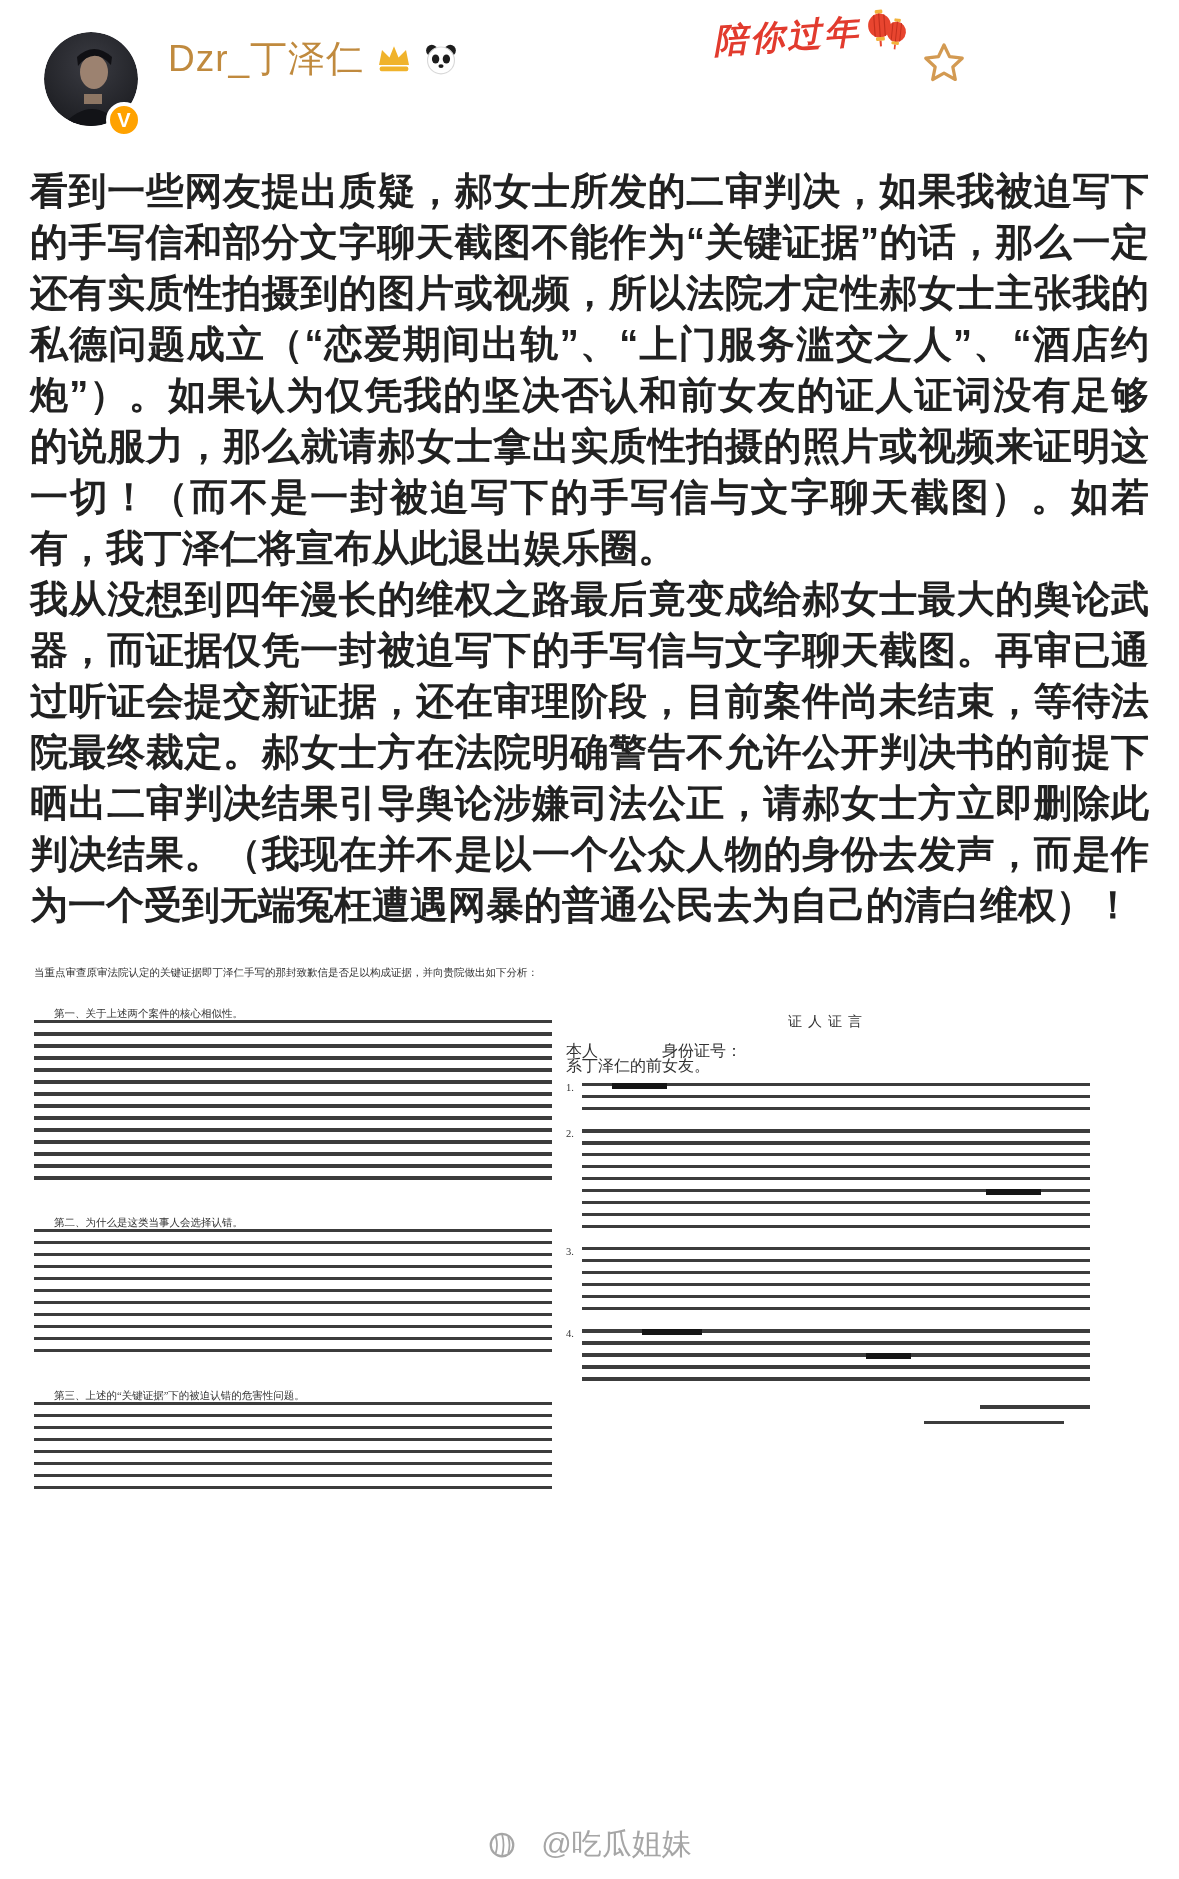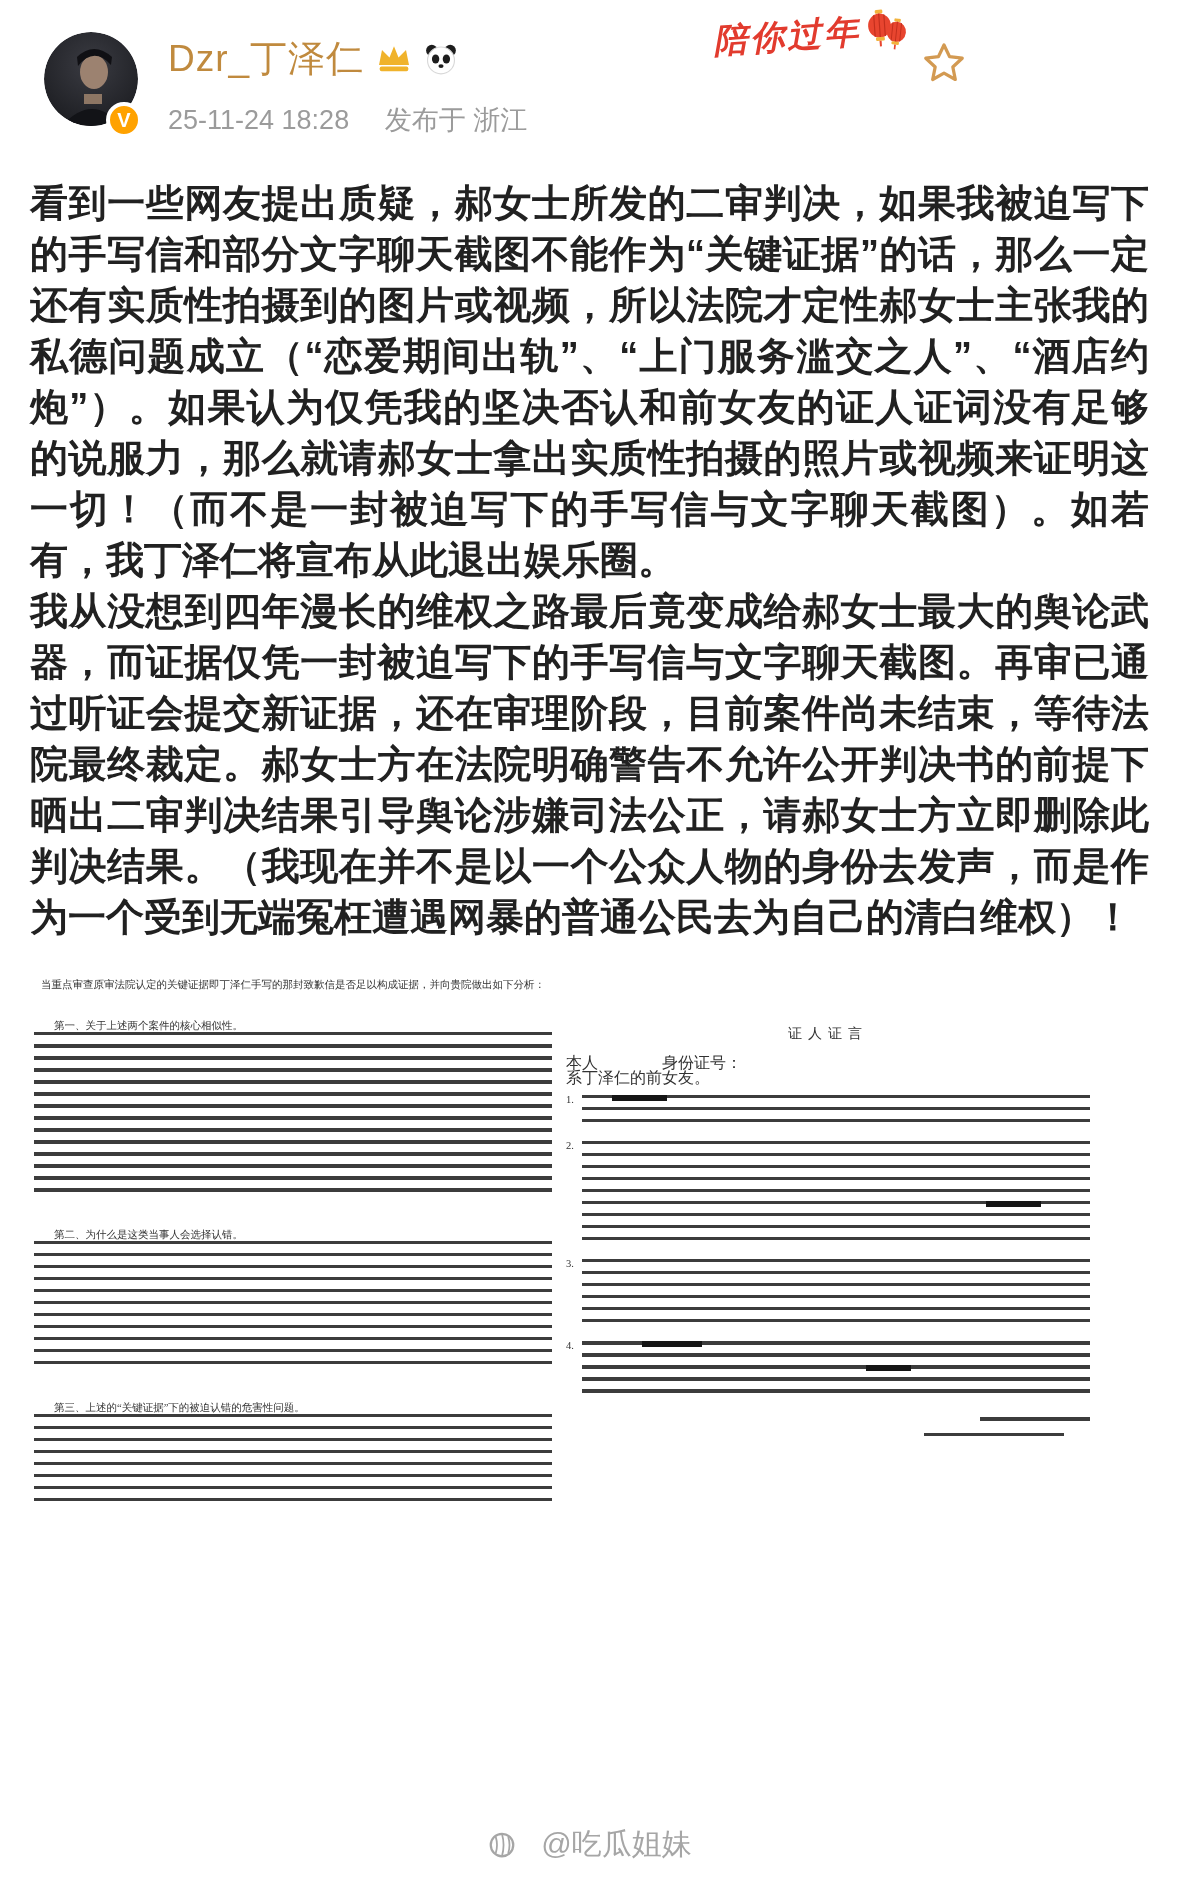--- a/index.html
+++ b/index.html
@@ -37,21 +37,21 @@
   .post-body { margin:40px 30px 0 30px; font-size:38px; line-height:51px;
                color:var(--body_color,#212121); text-align:justify;font-weight:bold; }
   .post-body p { margin:0; }
 
   
   .attachments { display:flex; margin:36px 0 0 34px; gap:14px; }
   .doc { font-family:"Liberation Serif", serif; color:var(--doc_text_color,#323232); cursor:pointer; }
   .doc-left  { width:518px; }
   .doc-right { width:524px; padding-top:46px; }
 
-  .doc-opening { font-size:10.5px; line-height:12px; margin-bottom:5px;text-align:center; }
+  .doc-opening { font-size:10.5px; line-height:12px; margin-bottom:5px; }
   .doc-section { margin-bottom:7px;margin-top:29px; }
   .doc-marker  { font-size:10.5px; line-height:12px; text-indent:20px; white-space:nowrap; overflow:hidden; }
   .bars { width:100%;
     background-image:repeating-linear-gradient(to bottom,#3c3c3c 0px,#3c3c3c 3.5px,transparent 3.5px,transparent 12px); }
 
   .doc-title { text-align:center; font-size:14px; font-weight:normal; letter-spacing:6px; margin-bottom:12px; }
   .doc-intro { font-size:16px; line-height:15px; }
   .doc-items { margin-top:10px; }
   .doc-item  { position:relative; margin-bottom:10px; }
   .doc-item .im { position:absolute; left:0; top:-1px; font-size:10.5px; }
@@ -107,24 +107,20 @@
           <svg width="34" height="34" viewBox="0 0 24 24">
             <circle cx="5.5" cy="6" r="4" fill="#1d1d1d"></circle>
             <circle cx="18.5" cy="6" r="4" fill="#1d1d1d"></circle>
             <circle cx="12" cy="13" r="9.5" fill="#ffffff" stroke="#d8d8d8" stroke-width="0.8"></circle>
             <ellipse cx="8.2" cy="12" rx="2.6" ry="3.2" fill="#1d1d1d"></ellipse>
             <ellipse cx="15.8" cy="12" rx="2.6" ry="3.2" fill="#1d1d1d"></ellipse>
             <ellipse cx="12" cy="17" rx="1.8" ry="1.3" fill="#1d1d1d"></ellipse>
           </svg>
         </span>
       </div>
-      <div class="time-line">
-        <span>25-11-24 18:28</span>
-        <span class="src">发布于 浙江</span>
-      </div>
     </div>
 
     <div class="header-right">
       <div class="festival">
         <span>陪你过年</span>
         <span class="lanterns">
           <svg width="26" height="38" viewBox="0 0 20 30">
             <rect x="7" y="0.5" width="6" height="3" rx="1" fill="#f2b33d"></rect>
             <ellipse cx="10" cy="13" rx="9" ry="9.5" fill="#e8452f"></ellipse>
             <path d="M6 4.5 v17 M10 3.5 v19 M14 4.5 v17" stroke="#c22f1d" stroke-width="0.9" fill="none"></path>

